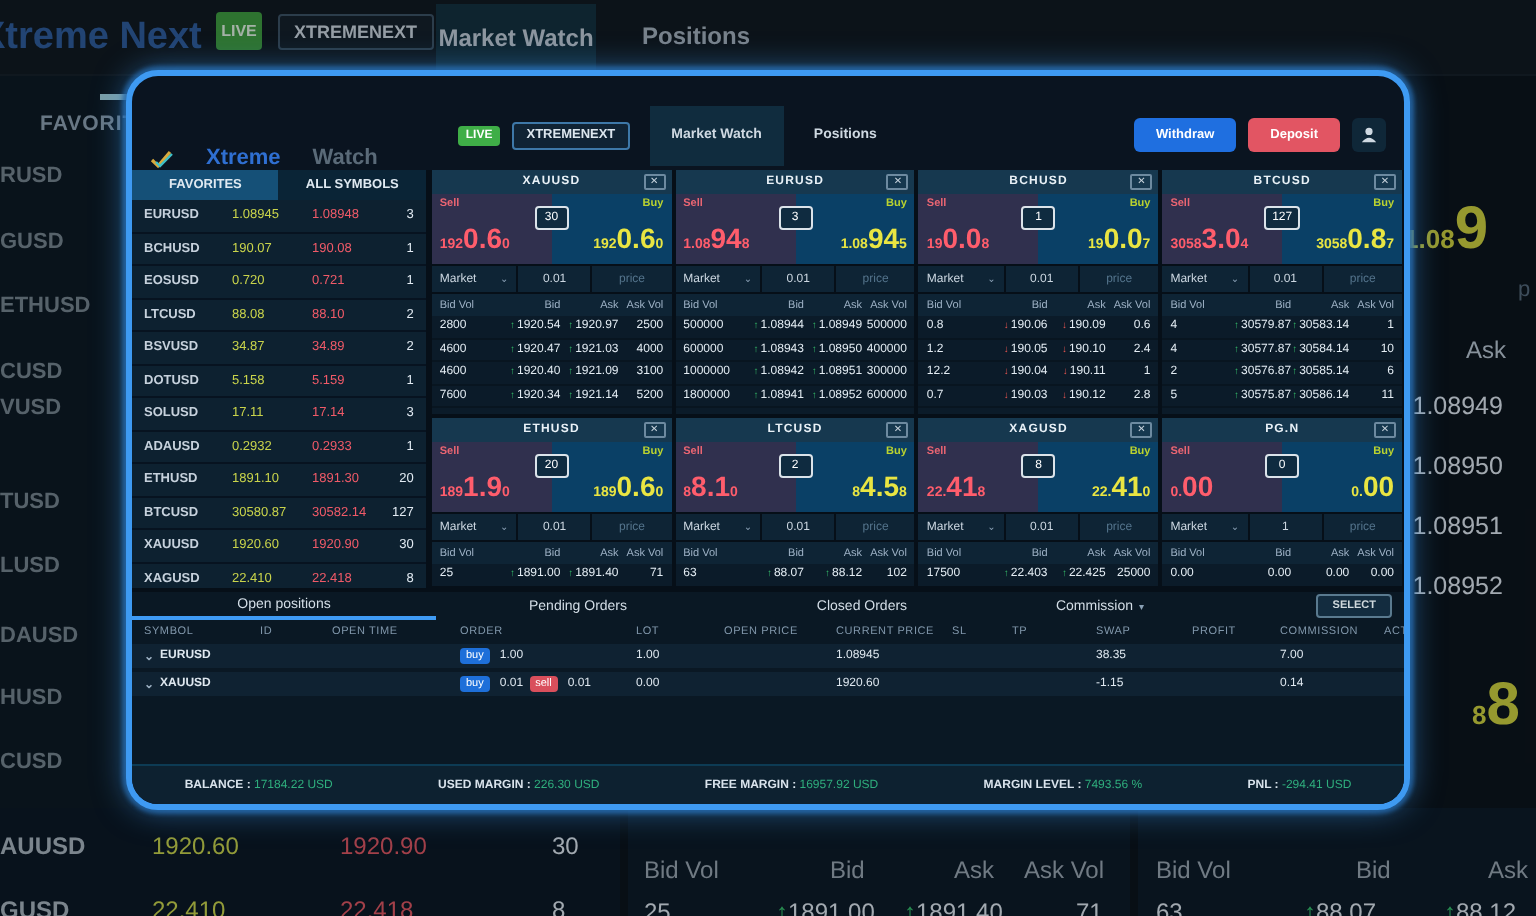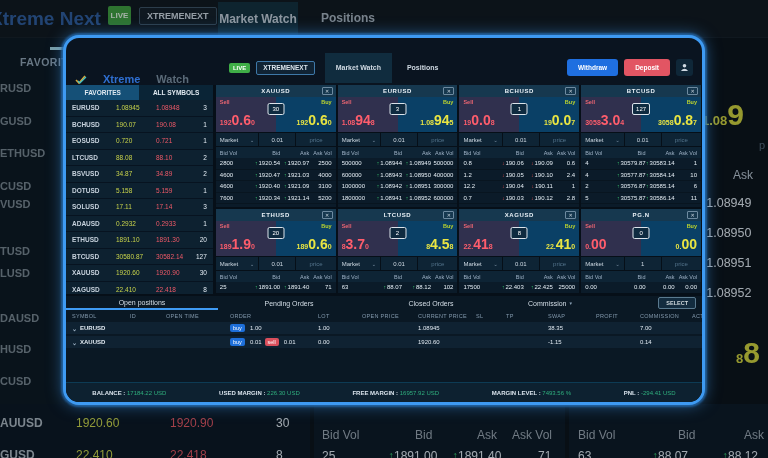--- a/index.html
+++ b/index.html
@@ -126,21 +126,21 @@
   <div class="bg-pos">Positions</div>
   <div class="bg-fav">FAVORITES</div>
   <div class="bg-favbar"></div>
   <div id="bg-left-syms">
       <div class="bg-sym" style="top: 82px;">RUSD</div>
       <div class="bg-sym" style="top: 114.6px;">GUSD</div>
       <div class="bg-sym" style="top: 147.2px;">ETHUSD</div>
       <div class="bg-sym" style="top: 179.8px;">CUSD</div>
       <div class="bg-sym" style="top: 198px;">VUSD</div>
       <div class="bg-sym" style="top: 245px;">TUSD</div>
-      <div class="bg-sym" style="top: 267px;">LUSD</div>
+      <div class="bg-sym" style="top: 277px;">LUSD</div>
       <div class="bg-sym" style="top: 312px;">DAUSD</div>
       <div class="bg-sym" style="top: 342.8px;">HUSD</div>
       <div class="bg-sym" style="top: 375.4px;">CUSD</div>
     </div>
   <div id="bg-right">
       <div class="bg-big" style="left: 702px; top: 98px;"><span class="sm">1.08</span><span class="lg">9</span></div>
       <div class="bg-p" style="left: 759px; top: 139px;">p</div>
       <div class="bg-askhdr" style="left: 733px; top: 168px;">Ask</div>
       <div class="bg-askval" style="left: 700px; top: 196px;"><span class="up">↑</span>1.08949</div>
       <div class="bg-askval" style="left: 700px; top: 226px;"><span class="up">↑</span>1.08950</div>
@@ -534,21 +534,21 @@
           </div>
         </div>
         <div class="tile">
           <div class="tile-head">
             <span class="tile-sym">LTCUSD</span>
             <span class="tile-close">✕</span>
           </div>
           <div class="tile-prices">
             <div class="sell-box">
               <span class="side-lbl">Sell</span>
-              <span class="price-line"><span class="pp">8</span><span class="pb">3.7</span><span class="ps">0</span></span>
+              <span class="price-line"><span class="pp">8</span><span class="pb">8.1</span><span class="ps">0</span></span>
             </div>
             <span class="spread">2</span>
             <div class="buy-box">
               <span class="side-lbl">Buy</span>
               <span class="price-line"><span class="pp">8</span><span class="pb">4.5</span><span class="ps">8</span></span>
             </div>
           </div>
           <div class="tile-controls">
             <div class="ctrl market">Market<span class="caret">⌄</span></div>
             <div class="ctrl qty">0.01</div>

